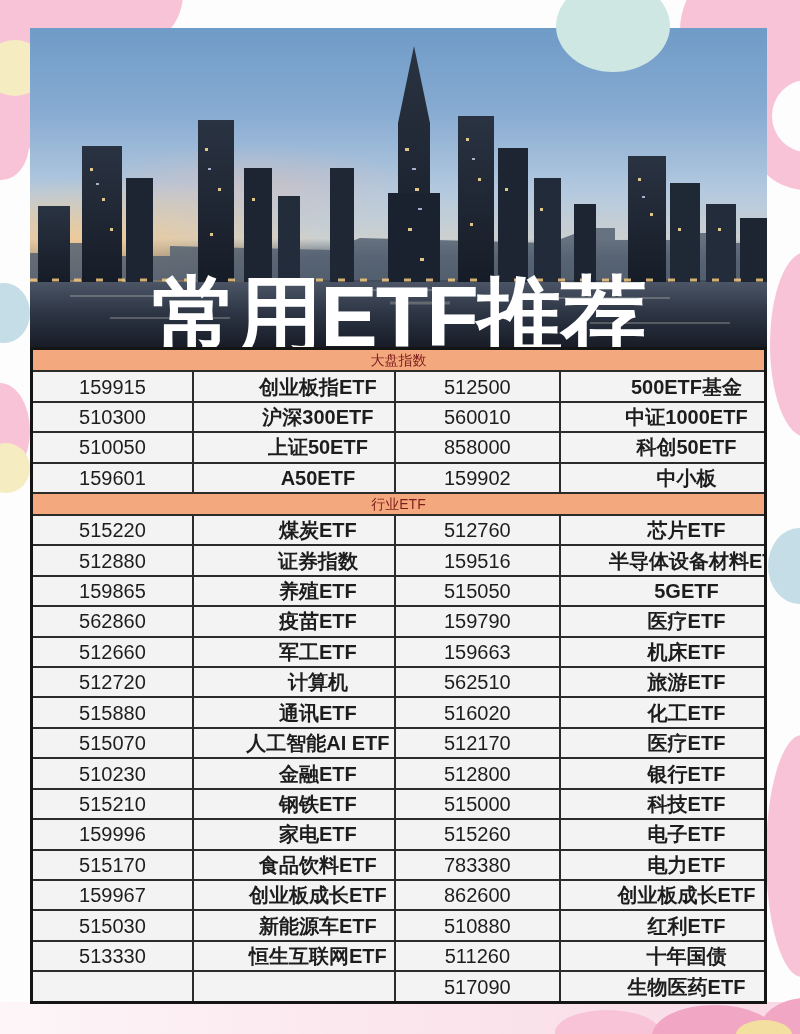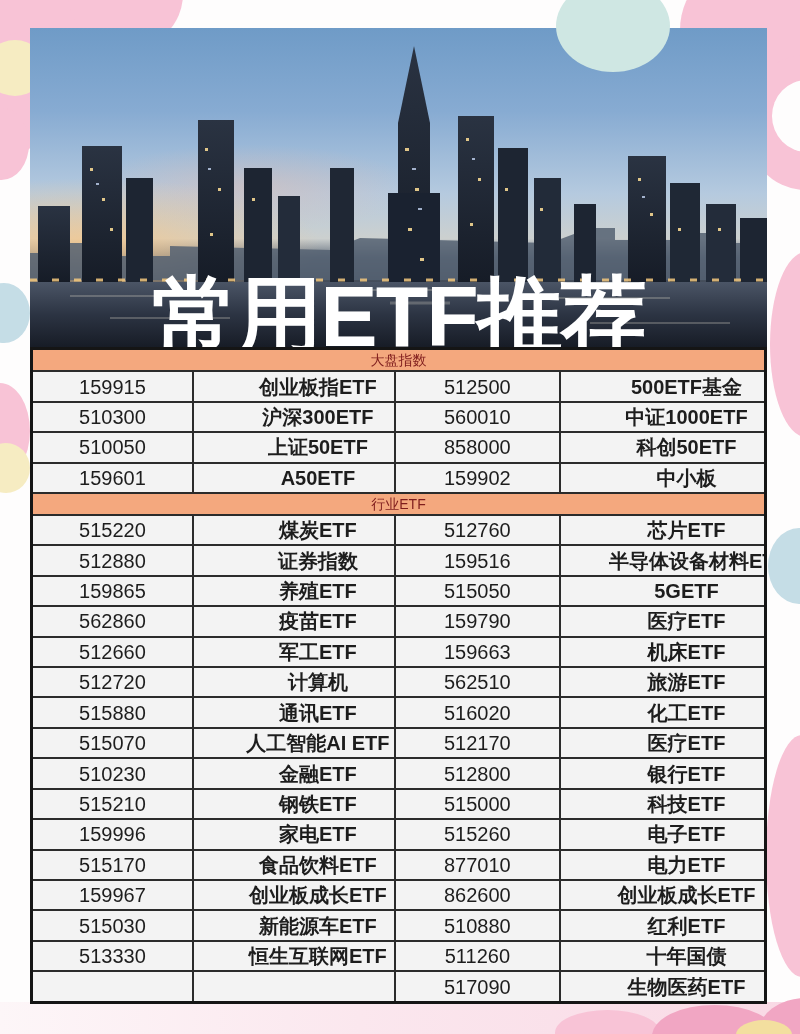--- a/index.html
+++ b/index.html
@@ -271,21 +271,21 @@
         </tr>
         <tr>
           <td class="code">159996</td>
           <td class="name">家电ETF</td>
           <td class="code">515260</td>
           <td class="name">电子ETF</td>
         </tr>
         <tr>
           <td class="code">515170</td>
           <td class="name">食品饮料ETF</td>
-          <td class="code">877010</td>
+          <td class="code">783380</td>
           <td class="name">电力ETF</td>
         </tr>
         <tr>
           <td class="code">159967</td>
           <td class="name">创业板成长ETF</td>
           <td class="code">862600</td>
           <td class="name">创业板成长ETF</td>
         </tr>
         <tr>
           <td class="code">515030</td>

